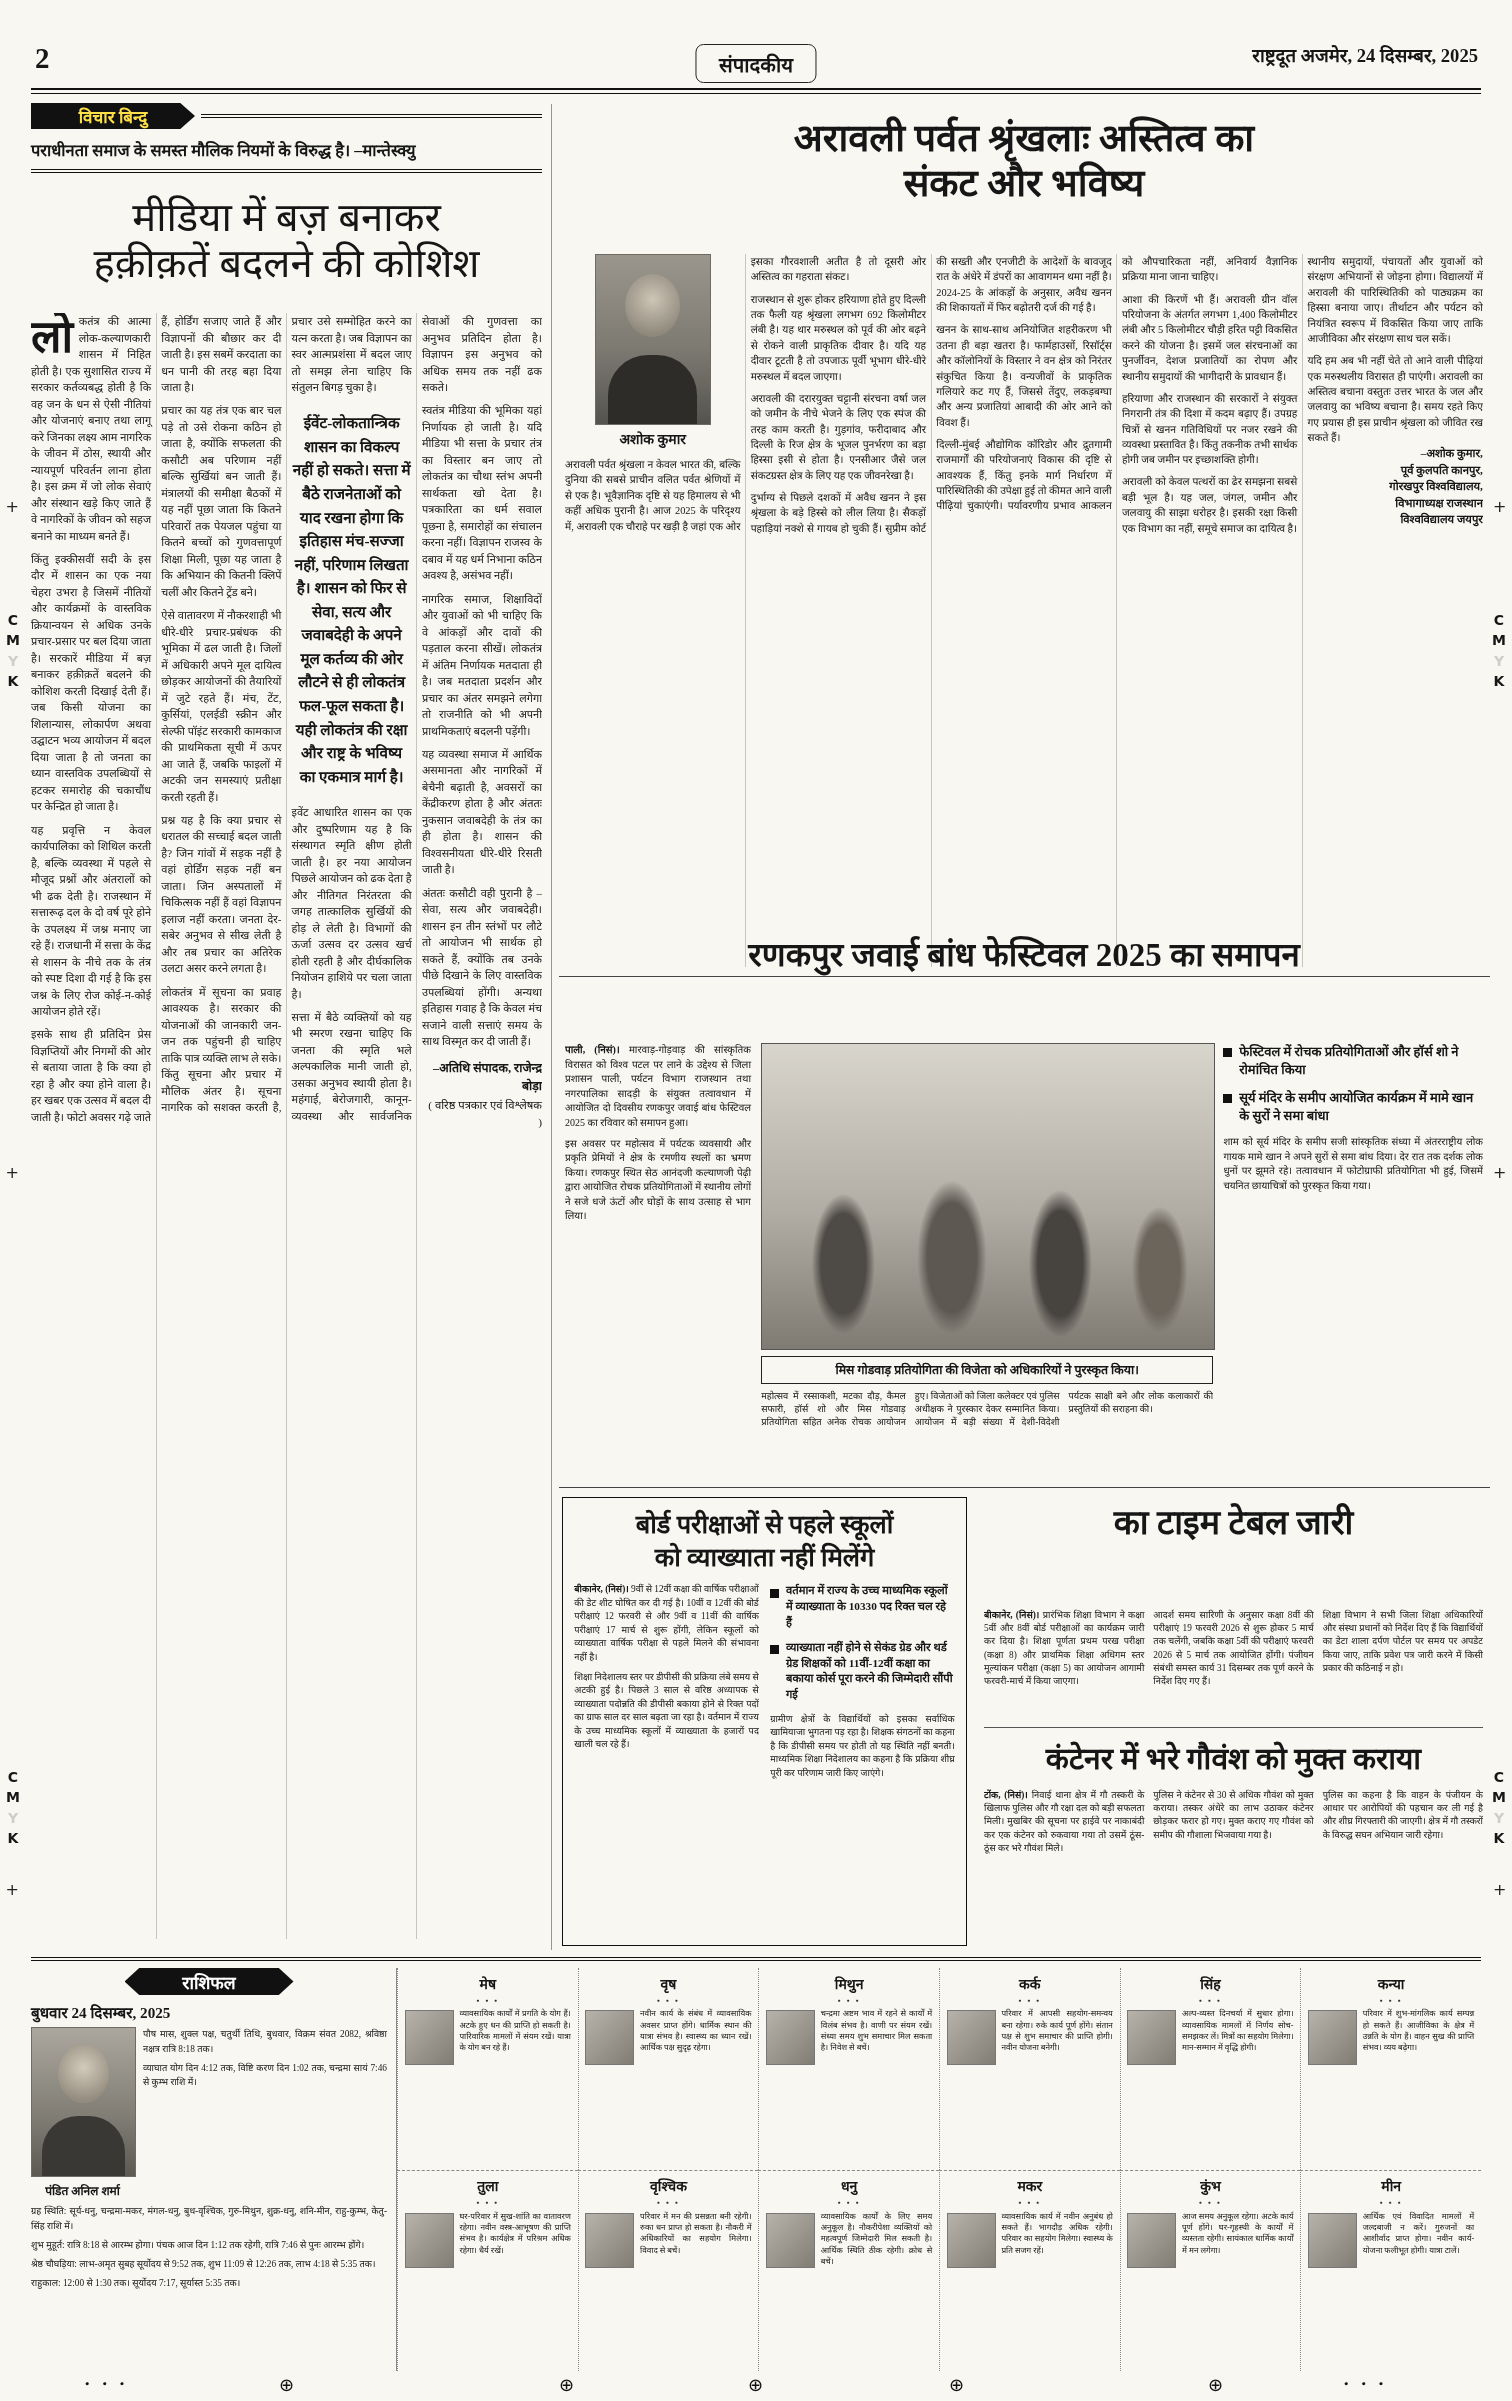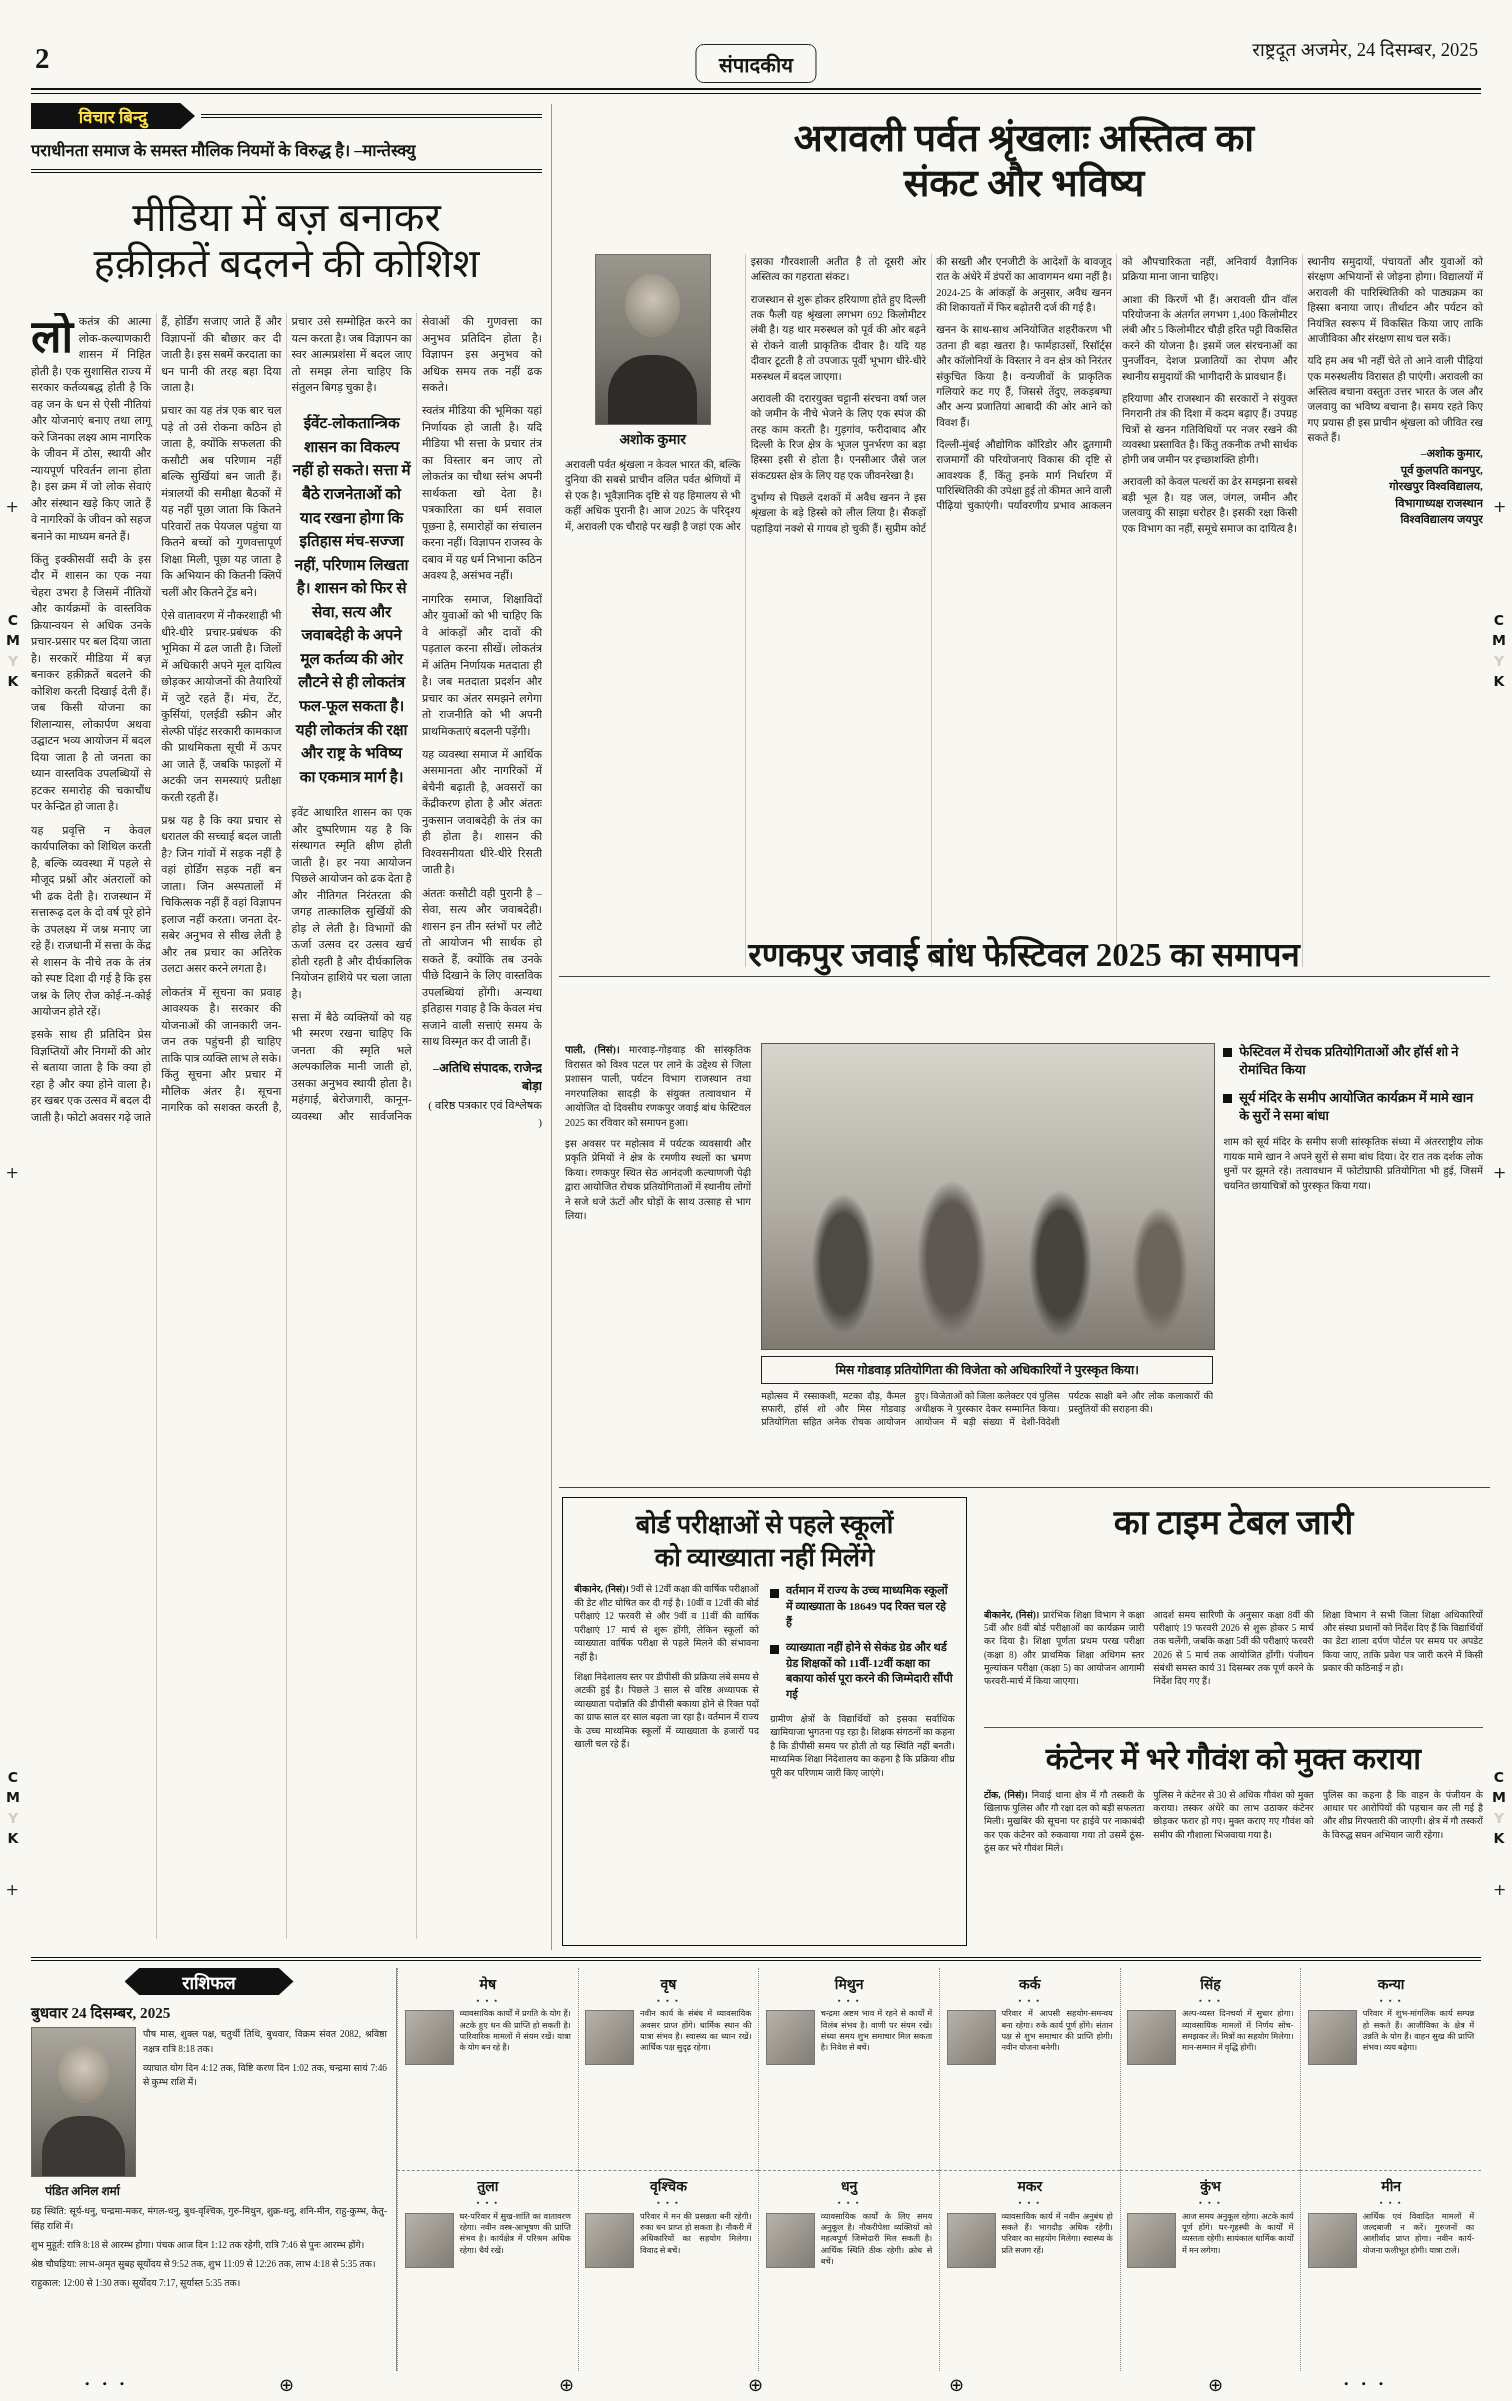--- a/index.html
+++ b/index.html
@@ -4,21 +4,21 @@
 <style>
   html,body{margin:0;padding:0;background:#d9d7d2;}
   .page{position:relative;width:1512px;height:2401px;background:#f8f7f2;color:#161616;
         font-family:"Liberation Serif","DejaVu Serif",serif;overflow:hidden;}
   .abs{position:absolute;}
 
   
   .pageno{left:35px;top:42px;font-size:29px;font-weight:bold;}
   .section-box{left:50%;transform:translateX(-50%);top:44px;border:1.1px solid #222;
       padding:4.5px 22.6px;font-size:20.3px;font-weight:bold;background:#f8f7f2;border-radius:8px;z-index:3;}
-  .masthead{right:34px;top:36px;font-size:18.6px;font-weight:normal;}
+  .masthead{right:34px;top:42px;font-size:18.6px;font-weight:bold;}
   .toprule{left:31px;width:1450px;top:88px;border-top:2.3px solid #111;border-bottom:1.1px solid #111;height:2.8px;}
 
   
   .vb{left:31px;top:103px;width:511px;}
   .vb-tabrow{display:flex;align-items:center;}
   .vb-tab{width:164px;height:26px;background:#111;color:#fde047;font-size:17px;font-weight:bold;
       display:flex;align-items:center;justify-content:center;
       clip-path:polygon(0 0,calc(100% - 14.7px) 0,100% 50%,calc(100% - 14.7px) 100%,0 100%);}
   .vb-rule{flex:1;border-top:1.7px solid #111;border-bottom:0.6px solid #111;height:2.3px;margin-left:5.6px;}
   .vb-quote{margin-top:9px;font-size:16.4px;font-weight:600;}
@@ -261,21 +261,21 @@
           <span class="dateline">बीकानेर, (निसं)।</span>
           <span>9वीं से 12वीं कक्षा की वार्षिक परीक्षाओं की डेट शीट घोषित कर दी गई है। 10वीं व 12वीं की बोर्ड परीक्षाएं 12 फरवरी से और 9वीं व 11वीं की वार्षिक परीक्षाएं 17 मार्च से शुरू होंगी, लेकिन स्कूलों को व्याख्याता वार्षिक परीक्षा से पहले मिलने की संभावना नहीं है।</span>
         </p>
         <div>
             <p class="body-p">शिक्षा निदेशालय स्तर पर डीपीसी की प्रक्रिया लंबे समय से अटकी हुई है। पिछले 3 साल से वरिष्ठ अध्यापक से व्याख्याता पदोन्नति की डीपीसी बकाया होने से रिक्त पदों का ग्राफ साल दर साल बढ़ता जा रहा है। वर्तमान में राज्य के उच्च माध्यमिक स्कूलों में व्याख्याता के हजारों पद खाली चल रहे हैं।</p>
           </div>
       </div>
       <div class="board-col">
         <div class="hl-item">
           <span class="hl-sq"></span>
-          <span class="hl-text">वर्तमान में राज्य के उच्च माध्यमिक स्कूलों में व्याख्याता के 18649 पद रिक्त चल रहे हैं</span>
+          <span class="hl-text">वर्तमान में राज्य के उच्च माध्यमिक स्कूलों में व्याख्याता के 10330 पद रिक्त चल रहे हैं</span>
         </div>
         <div class="hl-item">
           <span class="hl-sq"></span>
           <span class="hl-text">व्याख्याता नहीं होने से सेकंड ग्रेड और थर्ड ग्रेड शिक्षकों को 11वीं-12वीं कक्षा का बकाया कोर्स पूरा करने की जिम्मेदारी सौंपी गई</span>
         </div>
         <div>
             <p class="body-p">ग्रामीण क्षेत्रों के विद्यार्थियों को इसका सर्वाधिक खामियाजा भुगतना पड़ रहा है। शिक्षक संगठनों का कहना है कि डीपीसी समय पर होती तो यह स्थिति नहीं बनती। माध्यमिक शिक्षा निदेशालय का कहना है कि प्रक्रिया शीघ्र पूरी कर परिणाम जारी किए जाएंगे।</p>
           </div>
       </div>
     </div>

